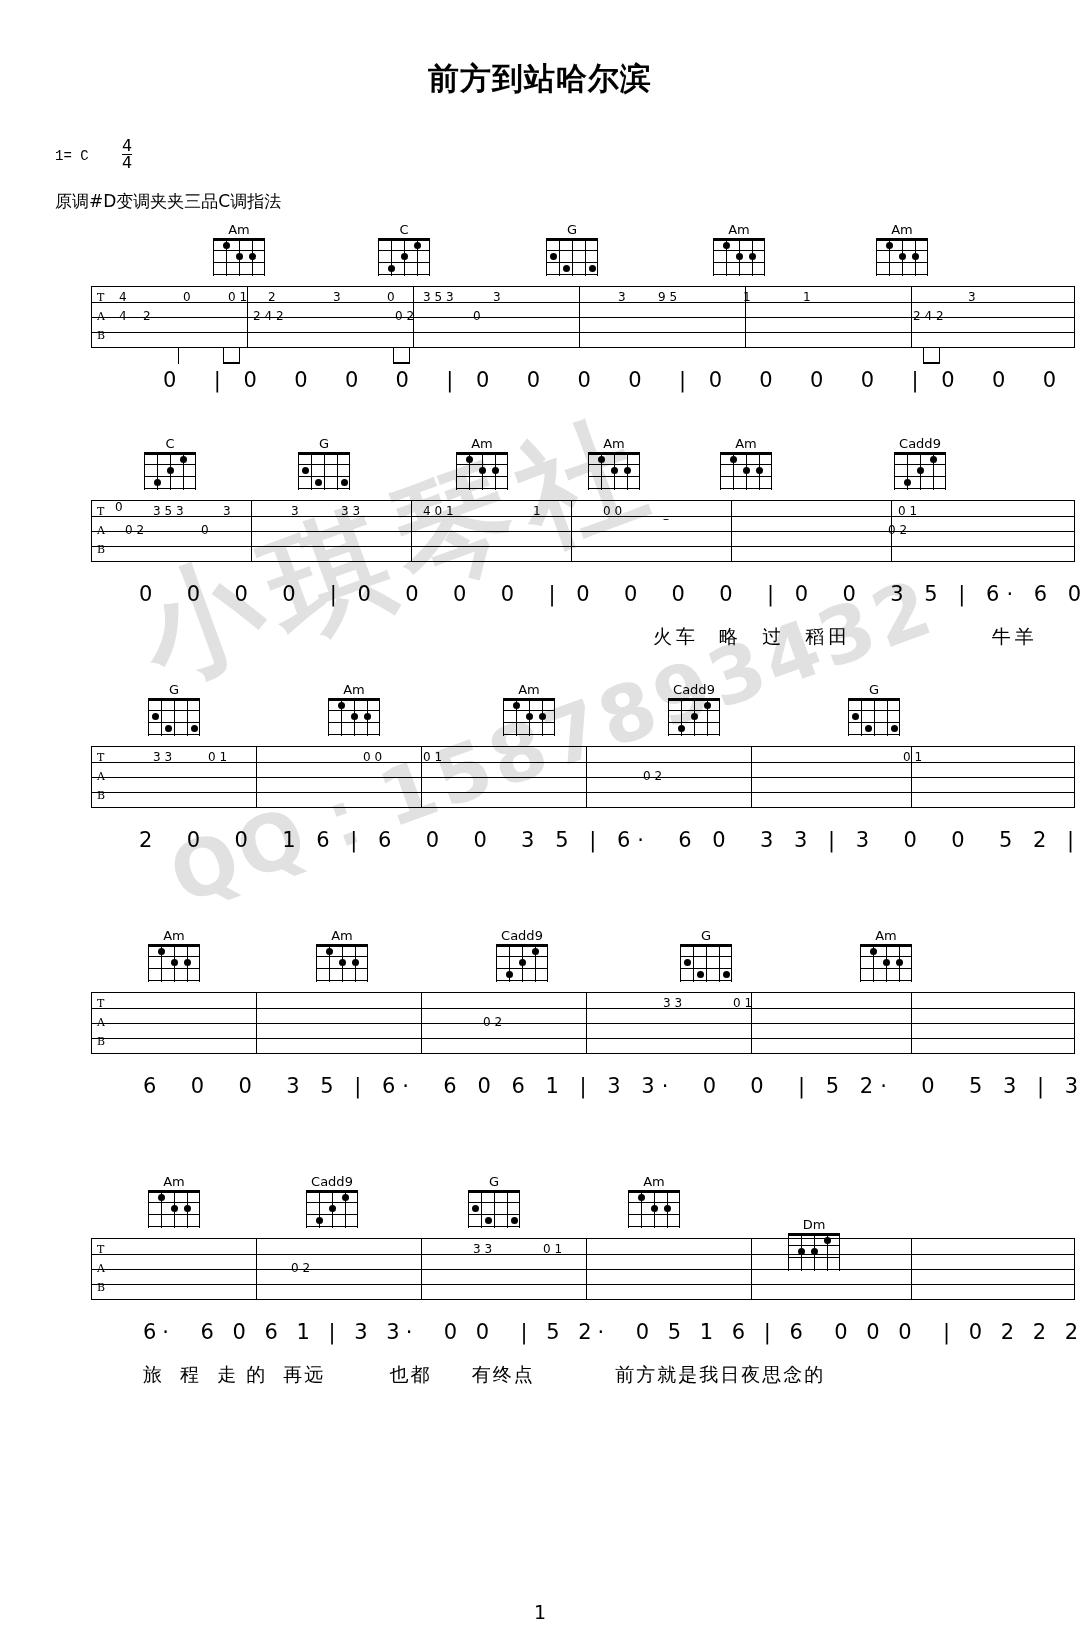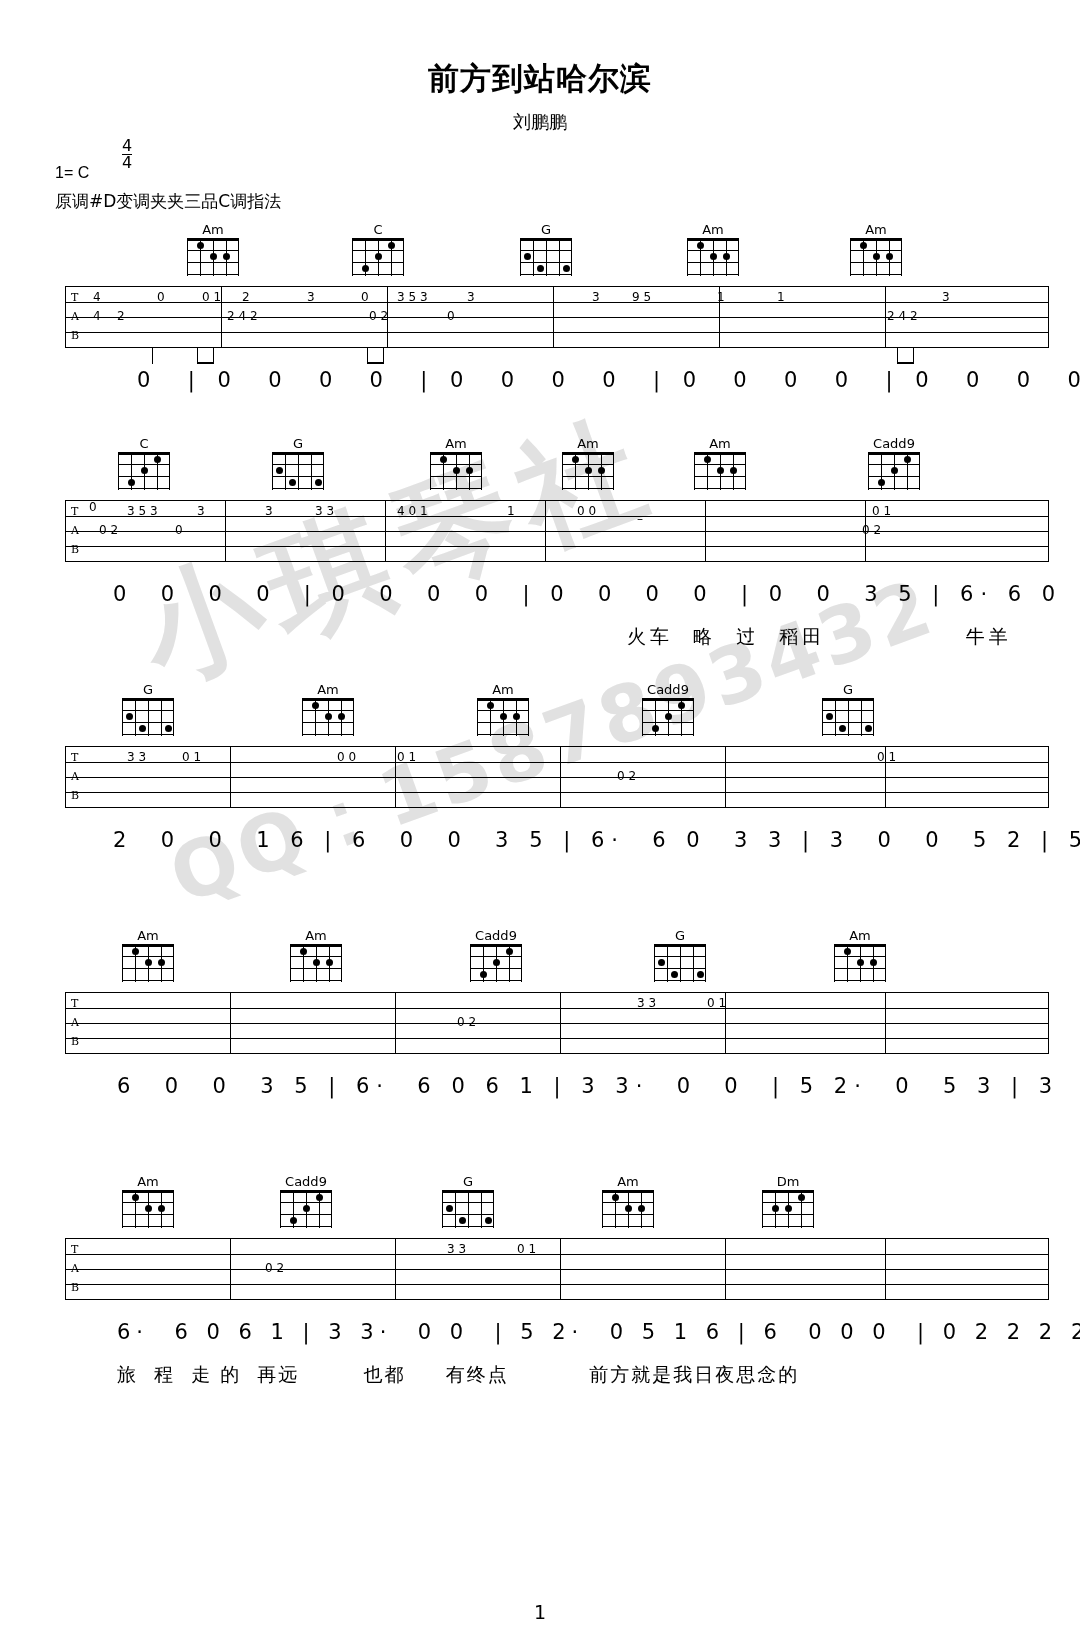--- a/index.html
+++ b/index.html
@@ -16,36 +16,36 @@
   
   .title{
     position:absolute;top:58px;left:0;width:1080px;text-align:center;
     font-size:31px;font-weight:bold;letter-spacing:1px;
     font-family:"DejaVu Sans", sans-serif;
   }
   .composer{
     position:absolute;top:110px;left:0;width:1080px;text-align:center;
     font-size:18px;font-family:"DejaVu Sans", sans-serif;
   }
-  .keysig{position:absolute;top:164px;left:55px;font-size:16px;font-family:Liberation Sans, sans-serif;}
+  .keysig{position:absolute;top:148px;left:55px;font-size:14px;font-family:Liberation Mono, monospace;}
   .timesig{position:absolute;top:138px;left:122px;font-size:16px;line-height:1.0;text-align:center;font-family:"DejaVu Sans",sans-serif;}
   .timesig .num{display:block;}
   .timesig .den{display:block;border-top:1px solid #000;}
   .origkey{position:absolute;top:190px;left:55px;font-size:17px;font-family:"DejaVu Sans",sans-serif;}
 
   .contact{position:absolute;top:145px;right:28px;text-align:right;font-size:16px;font-weight:bold;font-family:"DejaVu Sans",sans-serif;line-height:1.55;}
   .contact div{white-space:nowrap;}
 
   
   .wm{position:absolute;pointer-events:none;color:#c9c9c9;opacity:.55;font-weight:bold;}
   .wm1{top:470px;left:130px;font-size:120px;transform:rotate(-20deg);font-family:"DejaVu Sans",sans-serif;letter-spacing:14px;}
   .wm2{top:690px;left:150px;font-size:78px;transform:rotate(-20deg);font-family:"DejaVu Sans",sans-serif;letter-spacing:4px;}
 
   
-  .system{position:absolute;left:17px;width:912px;}
+  .system{position:absolute;left:0;width:912px;padding-left:43px;}
   .chordrow{position:relative;height:58px;}
   .chordbox{position:absolute;width:62px;}
   .chordname{text-align:center;font-size:13px;font-family:"DejaVu Sans",sans-serif;margin-bottom:1px;}
   .grid{position:relative;width:52px;height:38px;margin:0 auto;}
   .grid .nut{position:absolute;top:0;left:0;width:52px;height:3px;background:#000;}
   .grid .vline{position:absolute;top:0;width:1px;height:38px;background:#000;}
   .grid .hline{position:absolute;left:0;width:52px;height:1px;background:#000;}
   .grid .dot{position:absolute;width:7px;height:7px;border-radius:50%;background:#000;}
 
   .stafffield{position:relative;height:86px;}
@@ -64,21 +64,20 @@
   .lyr{position:absolute;font-size:19px;font-family:"DejaVu Sans",sans-serif;white-space:pre;}
 
   .pagenum{position:absolute;bottom:28px;left:0;width:1080px;text-align:center;font-size:19px;font-family:"DejaVu Sans",sans-serif;}
 </style>
 </head>
 <body>
 
 <div class="page">
 
   <div class="title">前方到站哈尔滨</div>
-  <div class="composer">刘鹏鹏</div>
 
   <div class="keysig">1= C</div>
   <div class="timesig">
     <span class="num">4</span>
     <span class="den">4</span>
   </div>
   <div class="origkey">原调#D变调夹夹三品C调指法</div>
 
 
   <div class="wm wm1">小琪琴社</div>
@@ -674,21 +673,21 @@
             <div class="vline" style="left:39px;"></div>
             <div class="vline" style="left:51px;"></div>
           <div class="hline" style="top:12px;"></div>
             <div class="hline" style="top:24px;"></div>
             <div class="hline" style="top:36px;"></div>
           <div class="dot" style="left:23px;top:15px;"></div>
             <div class="dot" style="left:36px;top:15px;"></div>
             <div class="dot" style="left:10px;top:4px;"></div>
         </div>
       </div>
-      <div class="chordbox" style="left:740px;">
+      <div class="chordbox" style="left:740px;margin-top:43px;">
         <div class="chordname">Dm</div>
         <div class="grid">
           <div class="nut"></div>
           <div class="vline" style="left:0;"></div>
             <div class="vline" style="left:13px;"></div>
             <div class="vline" style="left:26px;"></div>
             <div class="vline" style="left:39px;"></div>
             <div class="vline" style="left:51px;"></div>
           <div class="hline" style="top:12px;"></div>
             <div class="hline" style="top:24px;"></div>

